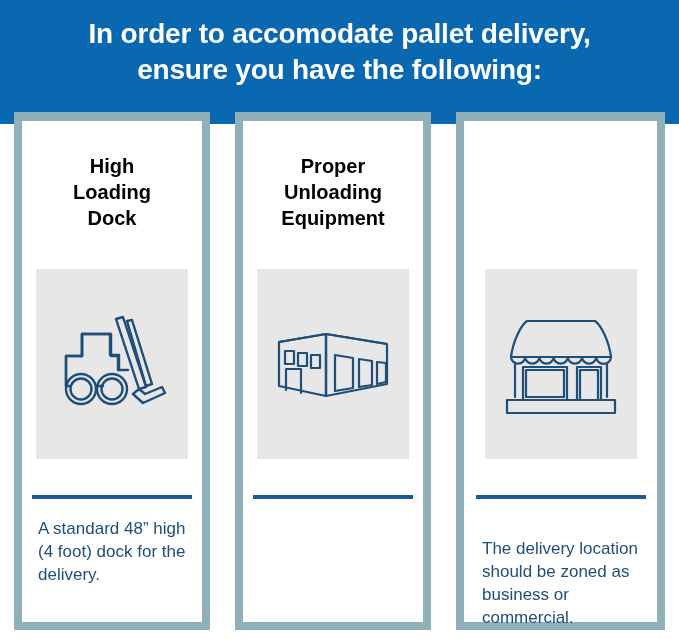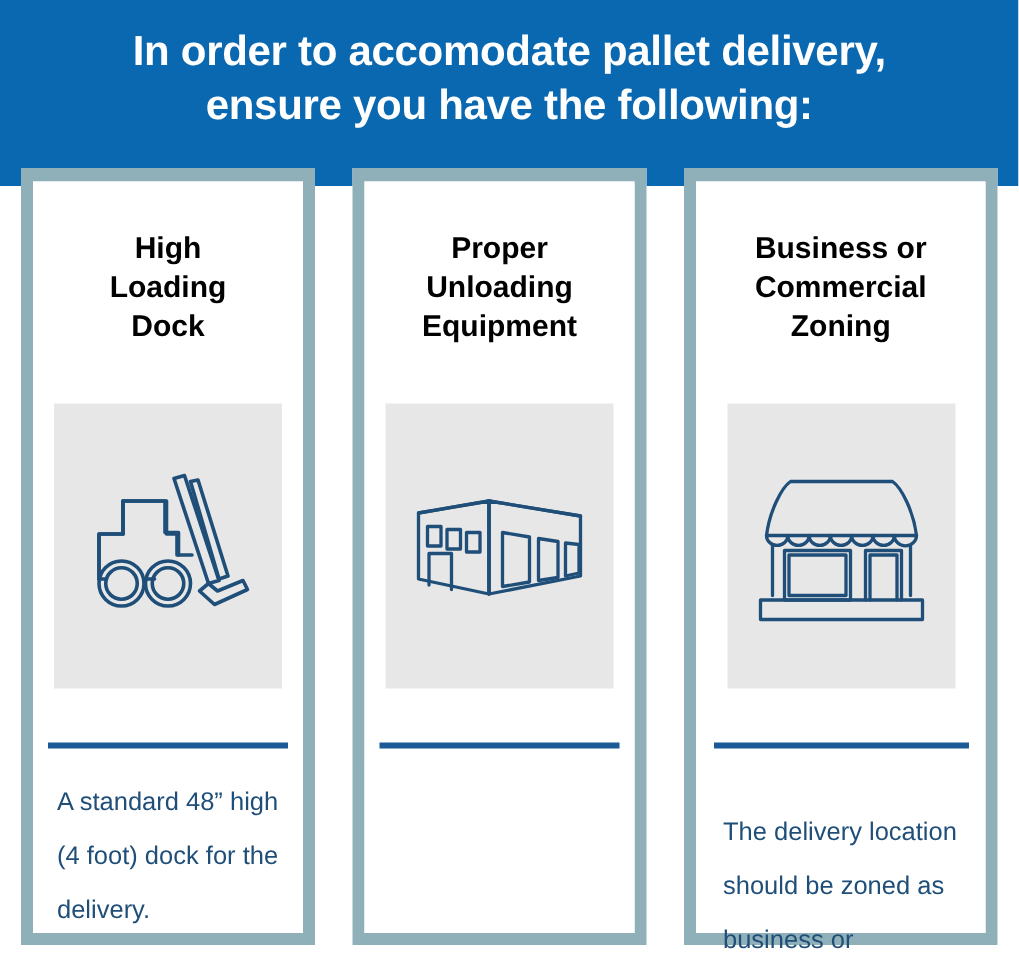--- a/index.html
+++ b/index.html
@@ -126,21 +126,21 @@
   .card-desc {
     position: absolute;
     left: 0;
     top: 396px;
     width: 100%;
     box-sizing: border-box;
     padding: 0 16px;
     color: #1f4e79;
     font-family: "Liberation Sans", sans-serif;
     font-size: 17px;
-    line-height: 36px;
+    line-height: 23px;
     text-align: left;
   }
   .card-3 .card-desc { padding: 0 18px; margin-top: 20px; }
 
   
   .gap-notch {
     position: absolute;
     top: 112px;
     width: 11px;
     height: 9px;
@@ -234,23 +234,20 @@
         </div>
 
         <div class="divider"></div>
 
       </div>
     </div>
 
     <div class="card card-3">
       <div class="card-inner">
 
-        <div class="card-title">Business or
-Commercial
-Zoning</div>
 
         <div class="icon-panel">
           <span>
             <svg width="120" height="106" viewBox="0 0 120 106" fill="none" stroke="#1f4e79" stroke-width="2.2" stroke-linejoin="round" stroke-linecap="round">
 
               <path d="M10 46 C12 30 20 14 26 10 L94 10 C100 14 108 30 110 46 Z"></path>
 
               <path d="M10 46 a7.1 6.6 0 0 0 14.2 0 a7.1 6.6 0 0 0 14.2 0
                        a7.1 6.6 0 0 0 14.2 0 a7.1 6.6 0 0 0 14.2 0
                        a7.1 6.6 0 0 0 14.2 0 a7.1 6.6 0 0 0 14.2 0

